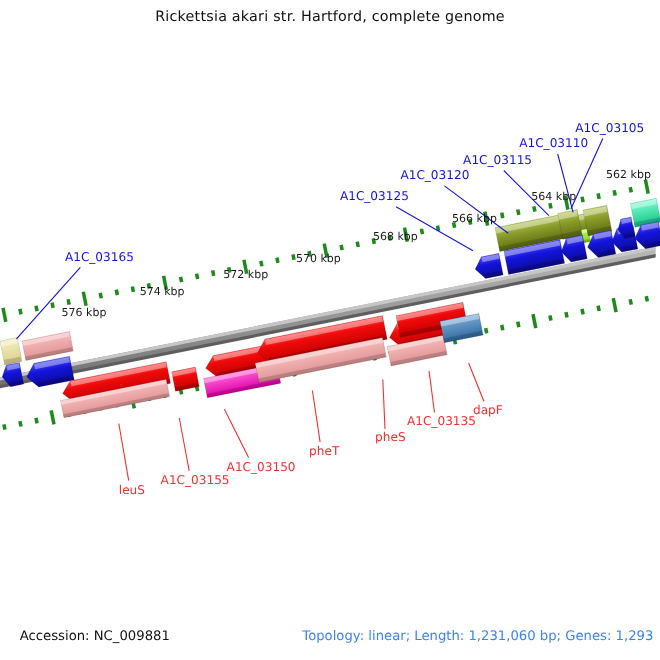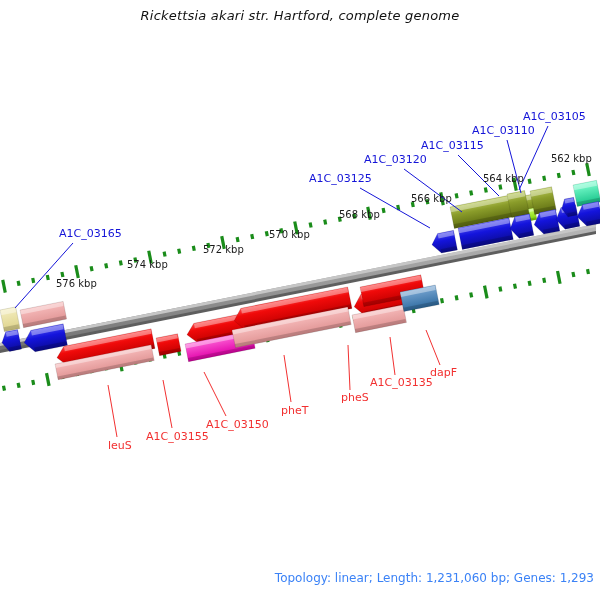--- a/index.html
+++ b/index.html
@@ -4,21 +4,21 @@
 <style>
   html,body{margin:0;padding:0;}
   body{
     width:600px;height:600px;background:#ffffff;
     font-family:"DejaVu Sans","Liberation Sans",sans-serif;
     overflow:hidden;position:relative;
   }
   #stage{position:absolute;left:0;top:0;width:600px;height:600px;}
   #title{
     position:absolute;left:0;top:8px;width:600px;text-align:center;
-    font-style:italic;font-size:13px;color:#111;letter-spacing:.2px;
+    font-size:13px;color:#111;letter-spacing:.2px;
   }
   #footer-left{position:absolute;left:18px;top:571px;font-size:12px;color:#111;}
   #footer-right{position:absolute;right:6px;top:571px;font-size:12px;color:#3b82f6;}
   svg{position:absolute;left:0;top:0;}
   .lbl{font-size:11px;}
   .lbl-blue{fill:#1414d8;}
   .lbl-red{fill:#f23030;}
   .lbl-kbp{fill:#1a1a1a;font-size:10px;}
   .lead-blue{stroke:#1414d8;stroke-width:1;fill:none;}
   .lead-red{stroke:#f23030;stroke-width:1;fill:none;}
@@ -353,14 +353,15 @@
         <text x="127" y="268" class="lbl lbl-kbp">574 kbp</text>
         <text x="203" y="253" class="lbl lbl-kbp">572 kbp</text>
         <text x="269" y="238" class="lbl lbl-kbp">570 kbp</text>
         <text x="339" y="218" class="lbl lbl-kbp">568 kbp</text>
         <text x="411" y="202" class="lbl lbl-kbp">566 kbp</text>
         <text x="483" y="182" class="lbl lbl-kbp">564 kbp</text>
         <text x="551" y="162" class="lbl lbl-kbp">562 kbp</text>
       </g>
   </svg>
 
+  <div id="footer-left">Accession: NC_009881</div>
   <div id="footer-right">Topology: linear; Length: 1,231,060 bp; Genes: 1,293</div>
 </div>
 
 </body></html>

